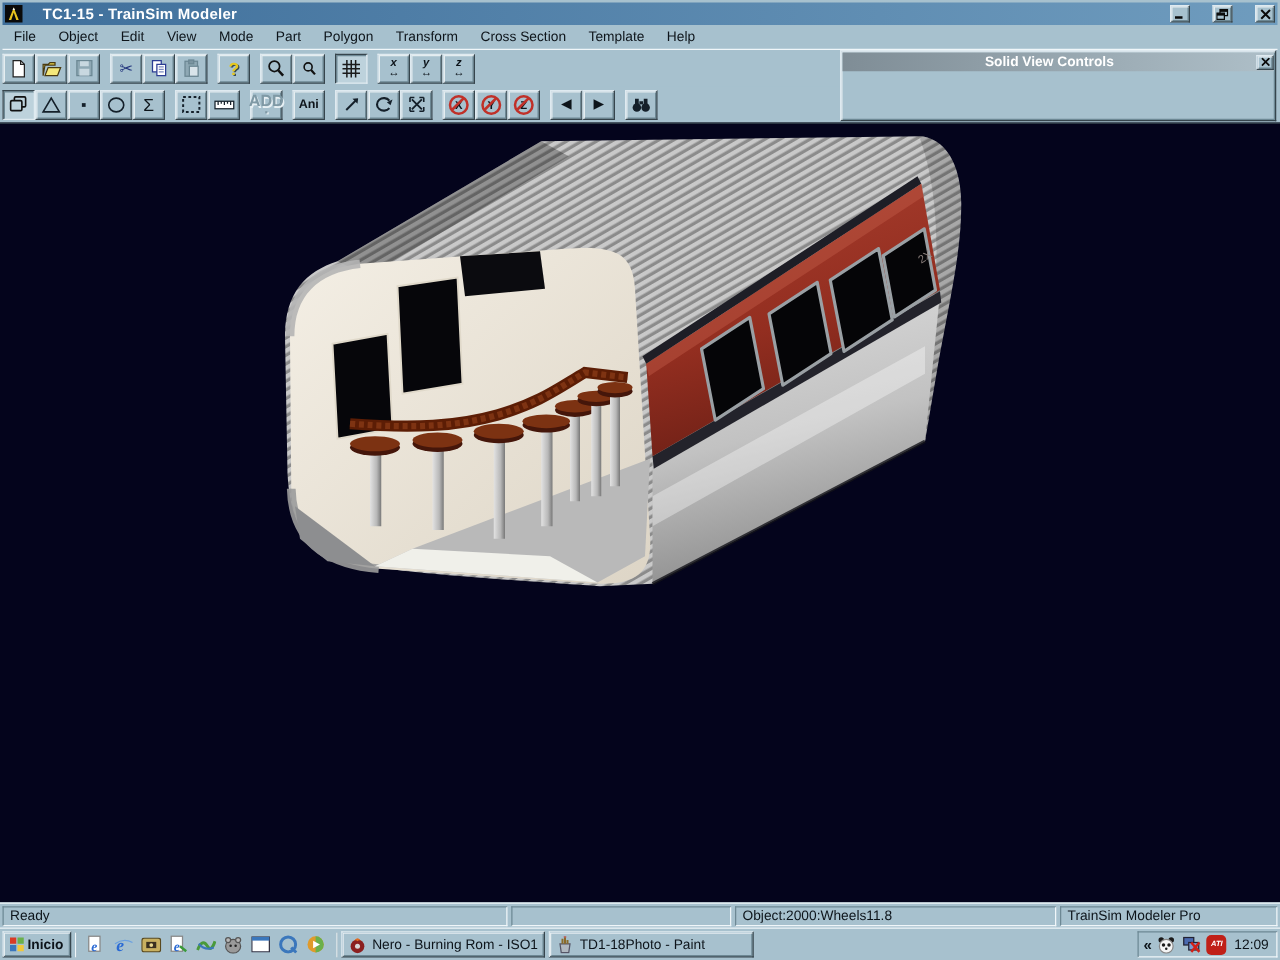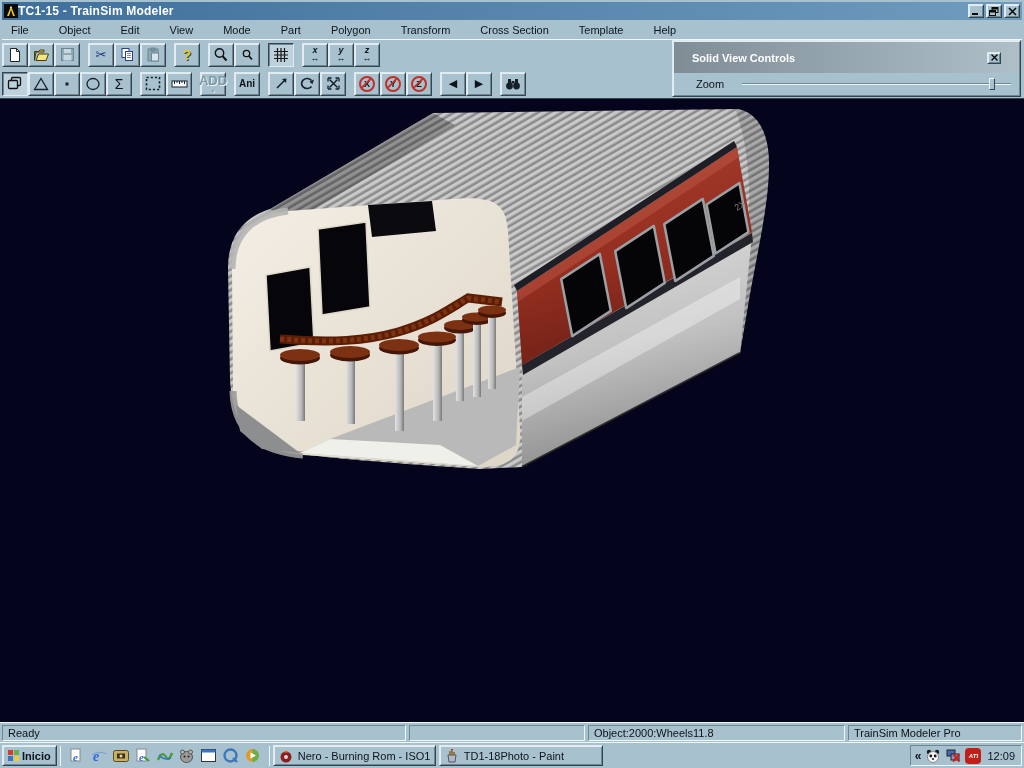--- a/index.html
+++ b/index.html
@@ -13,28 +13,28 @@
   .screen{position:relative;width:1024px;height:768px;background:var(--face);}
 
   
   .out{border:1px solid;border-color:var(--light) var(--dshadow) var(--dshadow) var(--light);
        box-shadow:inset 1px 1px 0 rgba(255,255,255,.7), inset -1px -1px 0 var(--shadow);}
   .in{border:1px solid;border-color:var(--shadow) var(--lighter) var(--lighter) var(--shadow);}
 
   
   .titlebar{position:absolute;left:2px;top:2px;right:2px;height:18px;
     background:linear-gradient(90deg,var(--title1),var(--title2));
-    display:flex;align-items:center;padding:0 2px;gap:0;}
+    display:flex;align-items:center;padding:0 2px;gap:16px;}
   .app-icon{width:14px;height:14px;background:#0a0a0a;display:flex;align-items:center;justify-content:center;flex:none;}
   .title-text{color:#fff;font-weight:bold;font-size:12px;letter-spacing:.2px;flex:1;white-space:nowrap;overflow:hidden;}
   .wbtn{width:16px;height:14px;background:var(--face);display:flex;align-items:center;justify-content:center;flex:none;}
   .wbtn + .wbtn{margin-left:2px;}
 
   
-  .menubar{position:absolute;left:2px;top:20px;right:2px;height:19px;display:flex;align-items:center;background:var(--face);gap:12px;}
+  .menubar{position:absolute;left:2px;top:20px;right:2px;height:19px;display:flex;align-items:center;background:var(--face);}
   .menu-item{padding:2px 9px;cursor:default;}
 
   
   .toolbar{position:absolute;left:2px;right:2px;display:flex;align-items:center;background:var(--face);}
   .tb1{top:39px;height:30px;border-top:1px solid var(--lighter);}
   .tb2{top:69px;height:29px;}
   .tbtn{width:26px;height:24px;background:var(--face);display:flex;align-items:center;justify-content:center;flex:none;position:relative;}
   .tbtn.pressed{border-color:var(--dshadow) var(--light) var(--light) var(--dshadow);
     box-shadow:inset 1px 1px 0 var(--shadow);background:#bdd2dc;}
   .tbtn.disabled{color:#7f99a5;}
@@ -44,21 +44,21 @@
   .axis-btn .ltr{font-size:9px;font-style:italic;}
   .axis-btn .arr{font-size:9px;margin-top:-1px;}
   .txtbtn{font-weight:bold;font-size:9px;}
   .no-axis{position:relative;width:16px;height:16px;display:flex;align-items:center;justify-content:center;font-weight:bold;font-size:9px;}
   .no-axis::before{content:"";position:absolute;inset:0;border:2px solid #c03028;border-radius:50%;}
   .no-axis::after{content:"";position:absolute;left:1px;top:6.5px;width:13px;height:2px;background:#c03028;transform:rotate(-45deg);}
   .emboss{color:#7f99a5;text-shadow:1px 1px 0 #e7f0f4;}
 
   
   .svc{position:absolute;left:672px;top:40px;width:349px;height:57px;background:var(--face);z-index:20;padding:1px;}
-  .svc-title{height:31px;background:linear-gradient(90deg,#7f8d96,#aebfc8);display:flex;align-items:center;padding:0 18px;}
+  .svc-title{height:15px;background:linear-gradient(90deg,#7f8d96,#aebfc8);display:flex;align-items:center;padding:0 0;text-align:center;}
   .svc-title-text{flex:1;color:#fff;font-weight:bold;font-size:11px;}
   .svc-close{width:14px;height:12px;background:var(--face);display:flex;align-items:center;justify-content:center;}
   .svc-rows{padding:2px 8px 0 8px;}
   .svc-row{display:flex;align-items:center;height:18px;gap:6px;}
   .slider{position:relative;height:14px;flex:none;}
   .slider .track{position:absolute;left:0;right:0;top:6px;height:2px;background:var(--shadow);border-bottom:1px solid var(--lighter);}
   .slider .thumb{position:absolute;top:1px;width:6px;height:12px;background:var(--face);border:1px solid;
     border-color:var(--lighter) var(--dshadow) var(--dshadow) var(--lighter);margin-left:-3px;}
   .sl-zoom{flex:1;}
   .sl-small{width:48px;}
@@ -435,27 +435,20 @@
   <div class="svc out">
     <div class="svc-title">
       <span class="svc-title-text">Solid View Controls</span>
       <span class="svc-close out">
         <svg width="7" height="7" viewBox="0 0 7 7" class="ico">
             <path d="M0.5 0.5 L6.5 6.5 M6.5 0.5 L0.5 6.5" stroke="#0a0a0a" stroke-width="1.4"></path>
           </svg>
       </span>
     </div>
     <div class="svc-rows">
-      <div class="svc-row">
-        <span class="svc-label" style="margin-left:14px;width:40px;">Zoom</span>
-        <span class="slider sl-zoom">
-          <span class="track"></span>
-            <span class="thumb" style="left: 93%;"></span>
-        </span>
-      </div>
     </div>
   </div>
 
   <div class="statusbar">
     <span class="spanel in sp1">Ready</span>
     <span class="spanel in sp2"></span>
     <span class="spanel in sp3">Object:2000:Wheels11.8</span>
     <span class="spanel in sp4">TrainSim Modeler Pro</span>
   </div>
 

